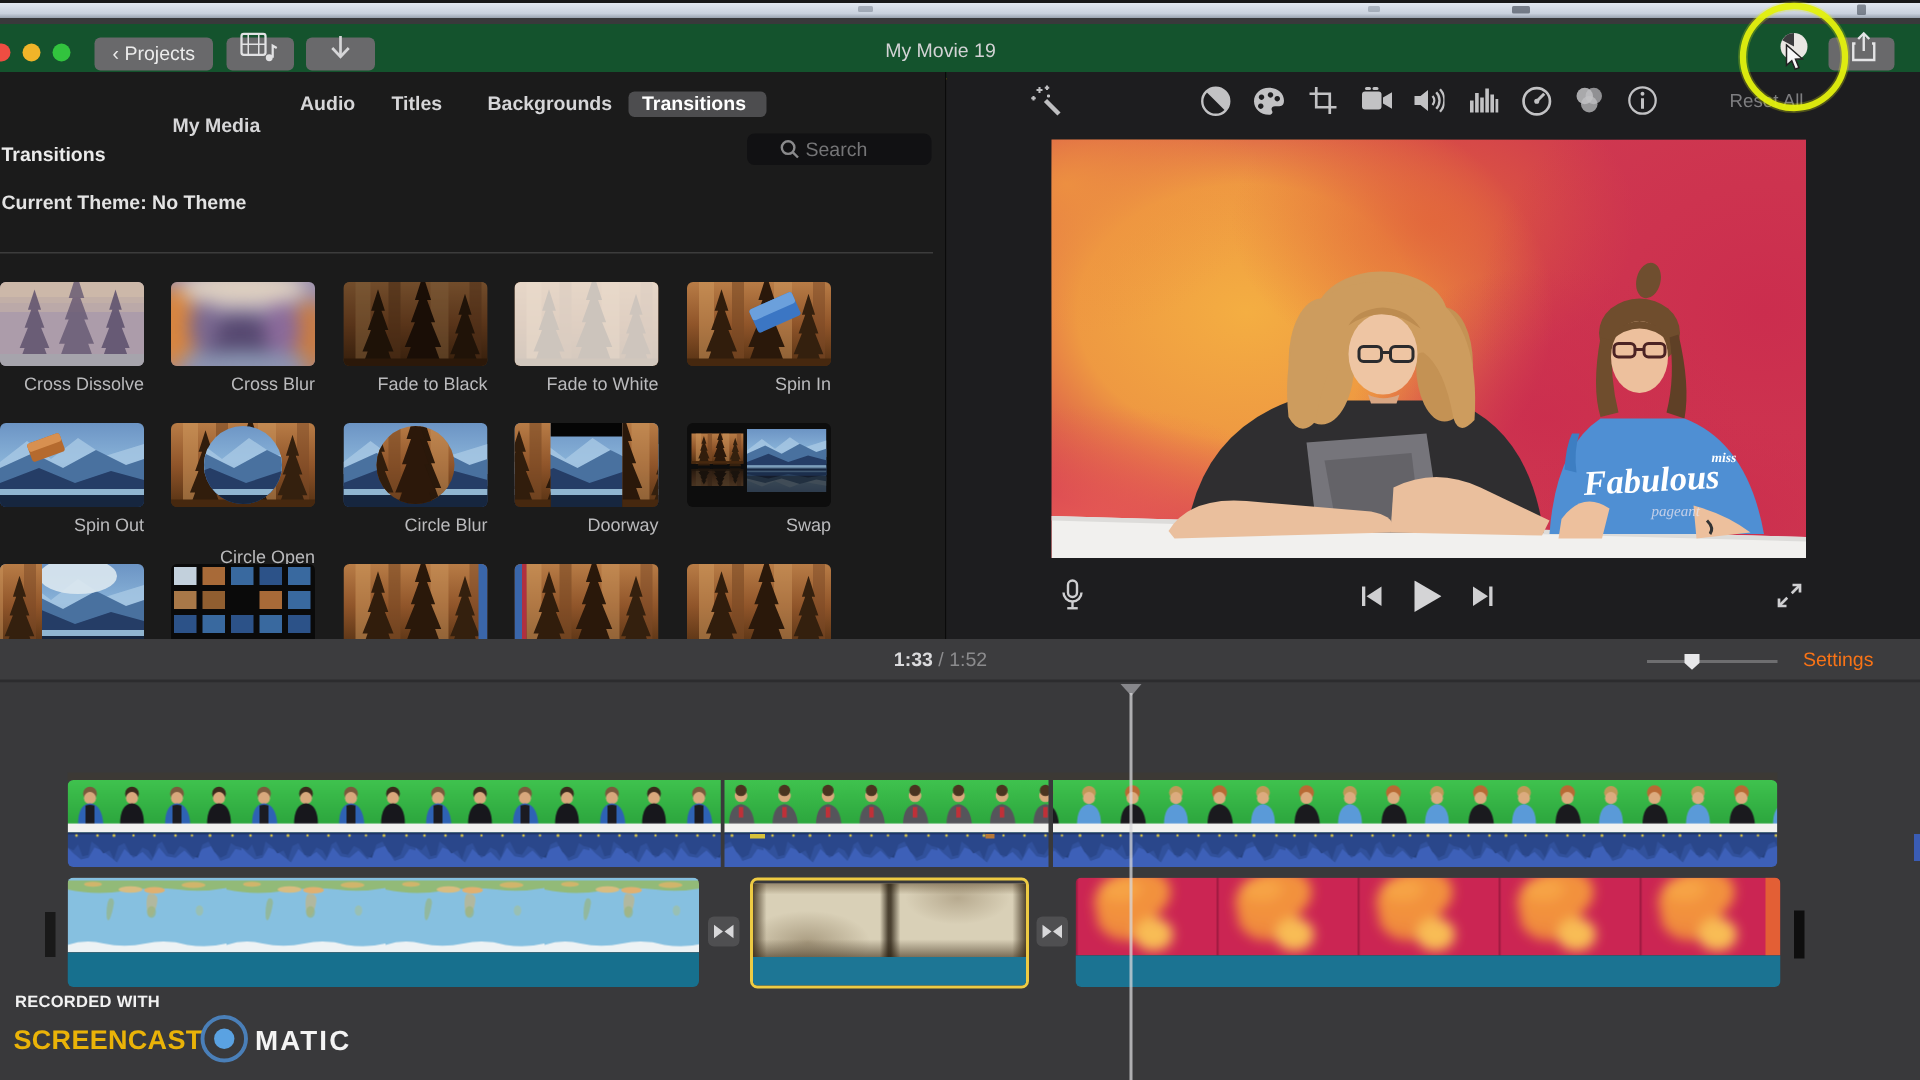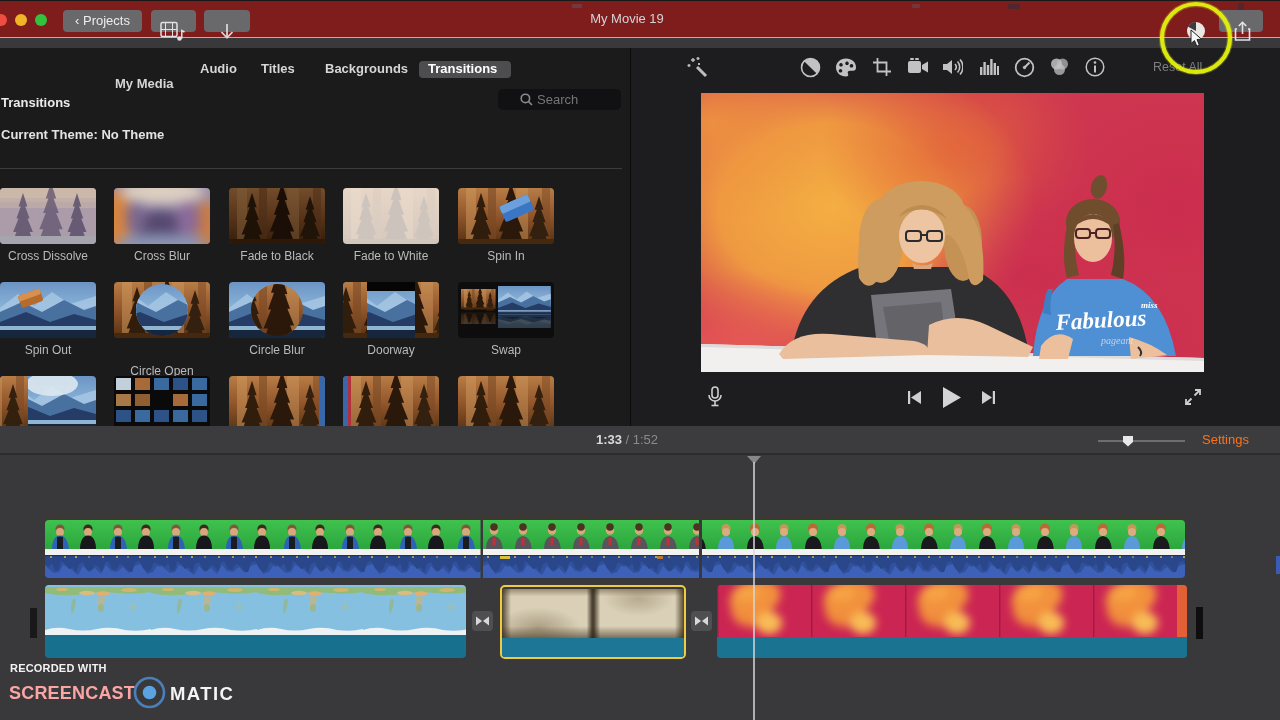--- a/index.html
+++ b/index.html
@@ -3,48 +3,48 @@
 <meta charset="utf-8">
 <style>
   html,body{margin:0;padding:0;}
   body{width:1280px;height:720px;position:relative;overflow:hidden;background:#39393b;
        font-family:"Liberation Sans",sans-serif;-webkit-font-smoothing:antialiased;}
   .abs{position:absolute;}
   
   #topblack{left:0;top:0;width:1280px;height:2px;background:#181818;}
   #toplight{left:0;top:2px;width:1280px;height:10px;background:linear-gradient(180deg,#e2e8f0 0%,#c9d1dd 70%,#9aa3b0 100%);}
   
-  #titlebar{left:0;top:1px;width:1280px;height:36px;background:#7f1d1d;border-bottom:1px solid #eab308;}
+  #titlebar{left:0;top:16px;width:1280px;height:36px;background:#14532d;border-bottom:1px solid #eab308;}
   .light{position:absolute;top:13px;width:12px;height:12px;border-radius:50%;}
   .tbtn{position:absolute;top:9px;height:22px;background:#69696b;border-radius:4px;}
   #tbTitle{position:absolute;top:10px;left:0;width:1254px;text-align:center;font-size:13px;color:#d3d3d5;}
   
   #leftpanel{left:0;top:48px;width:630px;height:378px;background:#1b1b1b;overflow:hidden;}
   #rightpanel{left:631px;top:48px;width:649px;height:378px;background:#1d1d1f;overflow:hidden;}
   #vdivider{left:630px;top:48px;width:1px;height:378px;background:#0a0a0a;}
   
   .tab{position:absolute;top:13px;font-size:13px;color:#d6d6d8;font-weight:bold;}
   #tabsel{position:absolute;left:419px;top:13px;width:92px;height:17px;background:#4d4d4f;border-radius:4px;}
   
   #panehdr{position:absolute;left:1px;top:47px;font-size:13px;font-weight:bold;color:#ebebeb;}
   #search{position:absolute;left:498px;top:41px;width:123px;height:21px;background:#111113;border-radius:5px;color:#757577;font-size:13px;}
   #curtheme{position:absolute;left:1px;top:79px;font-size:13px;font-weight:bold;color:#e3e3e3;}
   #hsep{position:absolute;left:0;top:120px;width:622px;height:1px;background:#3c3c3c;}
   .th{position:absolute;width:96px;height:56px;border-radius:4px;overflow:hidden;}
-  .lbl{position:absolute;width:96px;text-align:center;font-size:12px;color:#bababc;}
+  .lbl{position:absolute;width:96px;text-align:right;font-size:12px;color:#bababc;}
   
   .pico{position:absolute;}
   #resetall{position:absolute;font-size:12.5px;color:#7e7e80;}
   
   #timebar{left:0;top:426px;width:1280px;height:27px;background:#3c3c3e;border-bottom:2px solid #2c2c2e;}
   
   #timeline{left:0;top:455px;width:1280px;height:265px;background:#39393b;}
   
   #wm1{position:absolute;left:10px;top:662px;font-size:11px;font-weight:bold;color:#f2f2f2;letter-spacing:0.2px;}
-  #wm2{position:absolute;left:9px;top:683px;font-size:18px;font-weight:bold;color:#fca5a5;letter-spacing:0.2px;}
+  #wm2{position:absolute;left:9px;top:683px;font-size:18px;font-weight:bold;color:#eab308;letter-spacing:0.2px;}
   #wm3{position:absolute;left:170px;top:683px;font-size:18.5px;font-weight:bold;color:#f4f4f4;letter-spacing:1.4px;}
 </style>
 </head>
 <body>
 <div class="abs" id="topblack"></div>
 <div class="abs" id="toplight"></div>
 <div class="abs" id="titlebar">
   <div class="light" style="left:-5px;background:#ee4d42;"></div>
   <div class="light" style="left:15px;background:#f0b429;"></div>
   <div class="light" style="left:35px;background:#32c33e;"></div>

